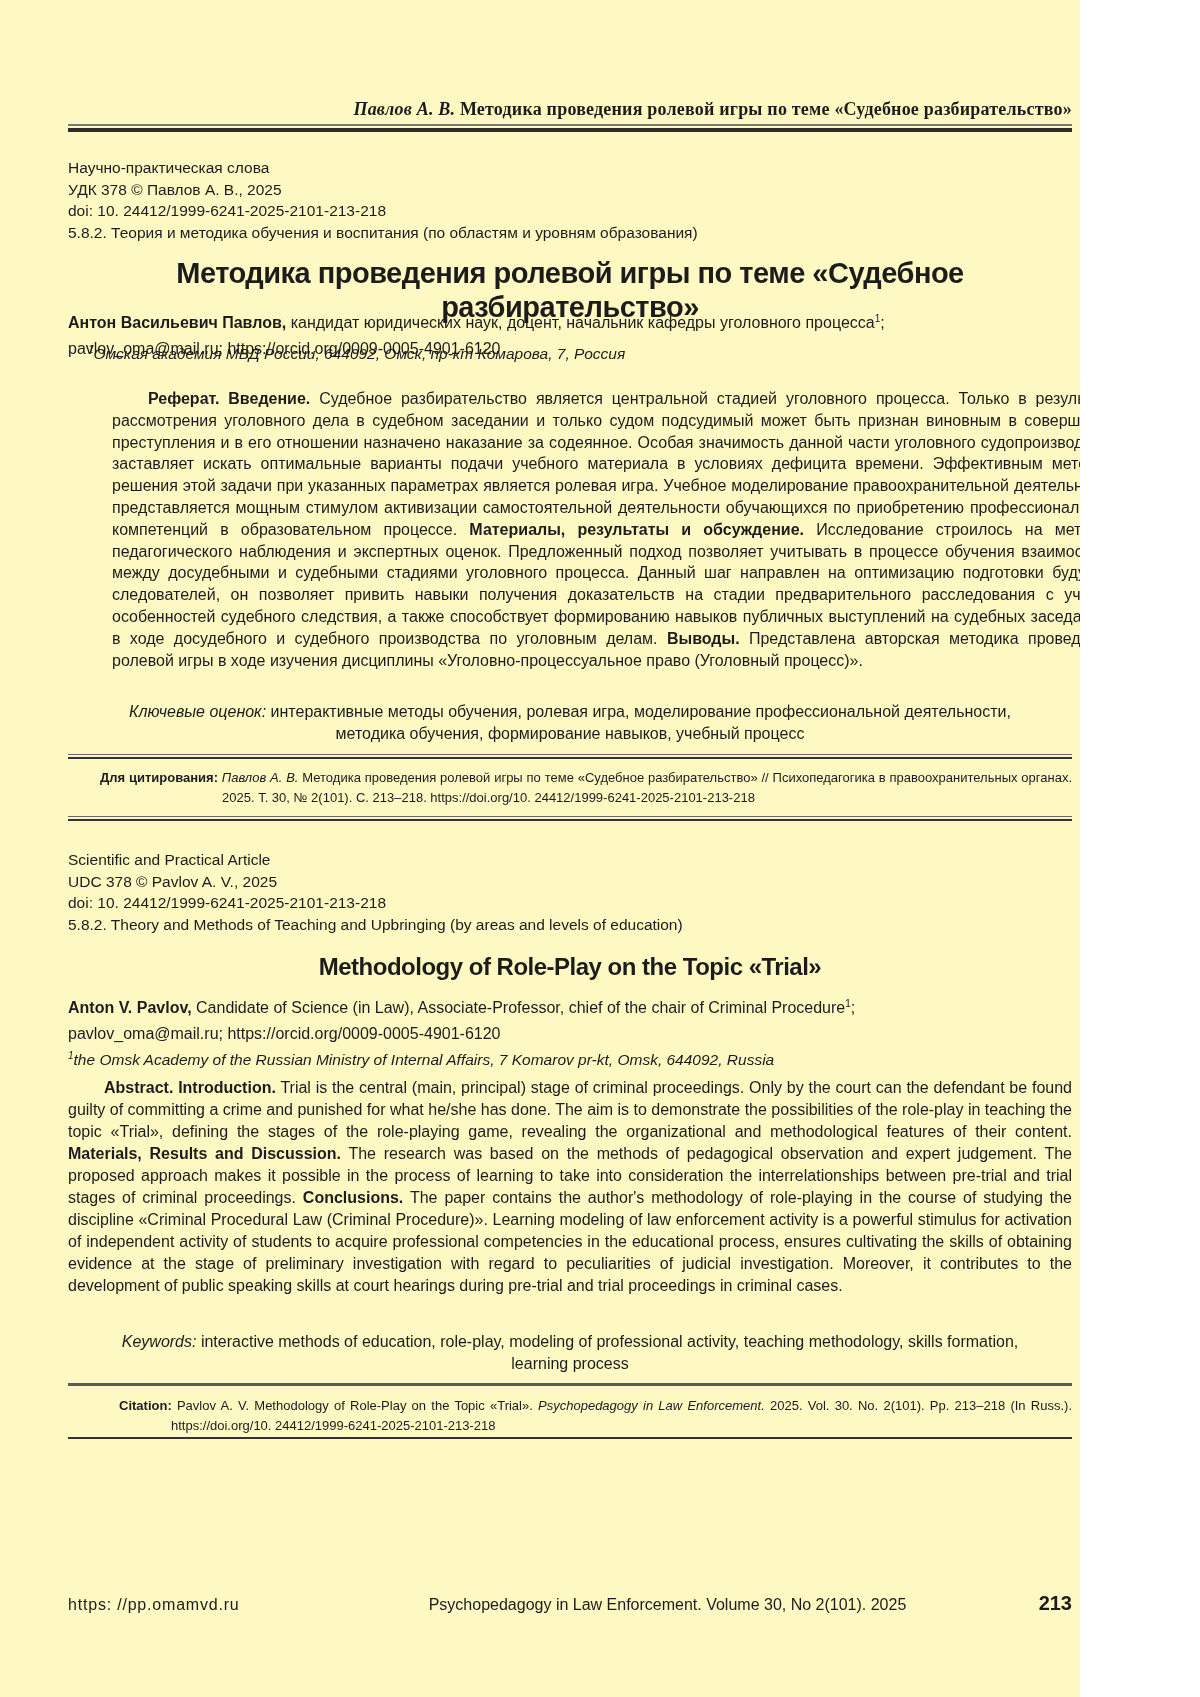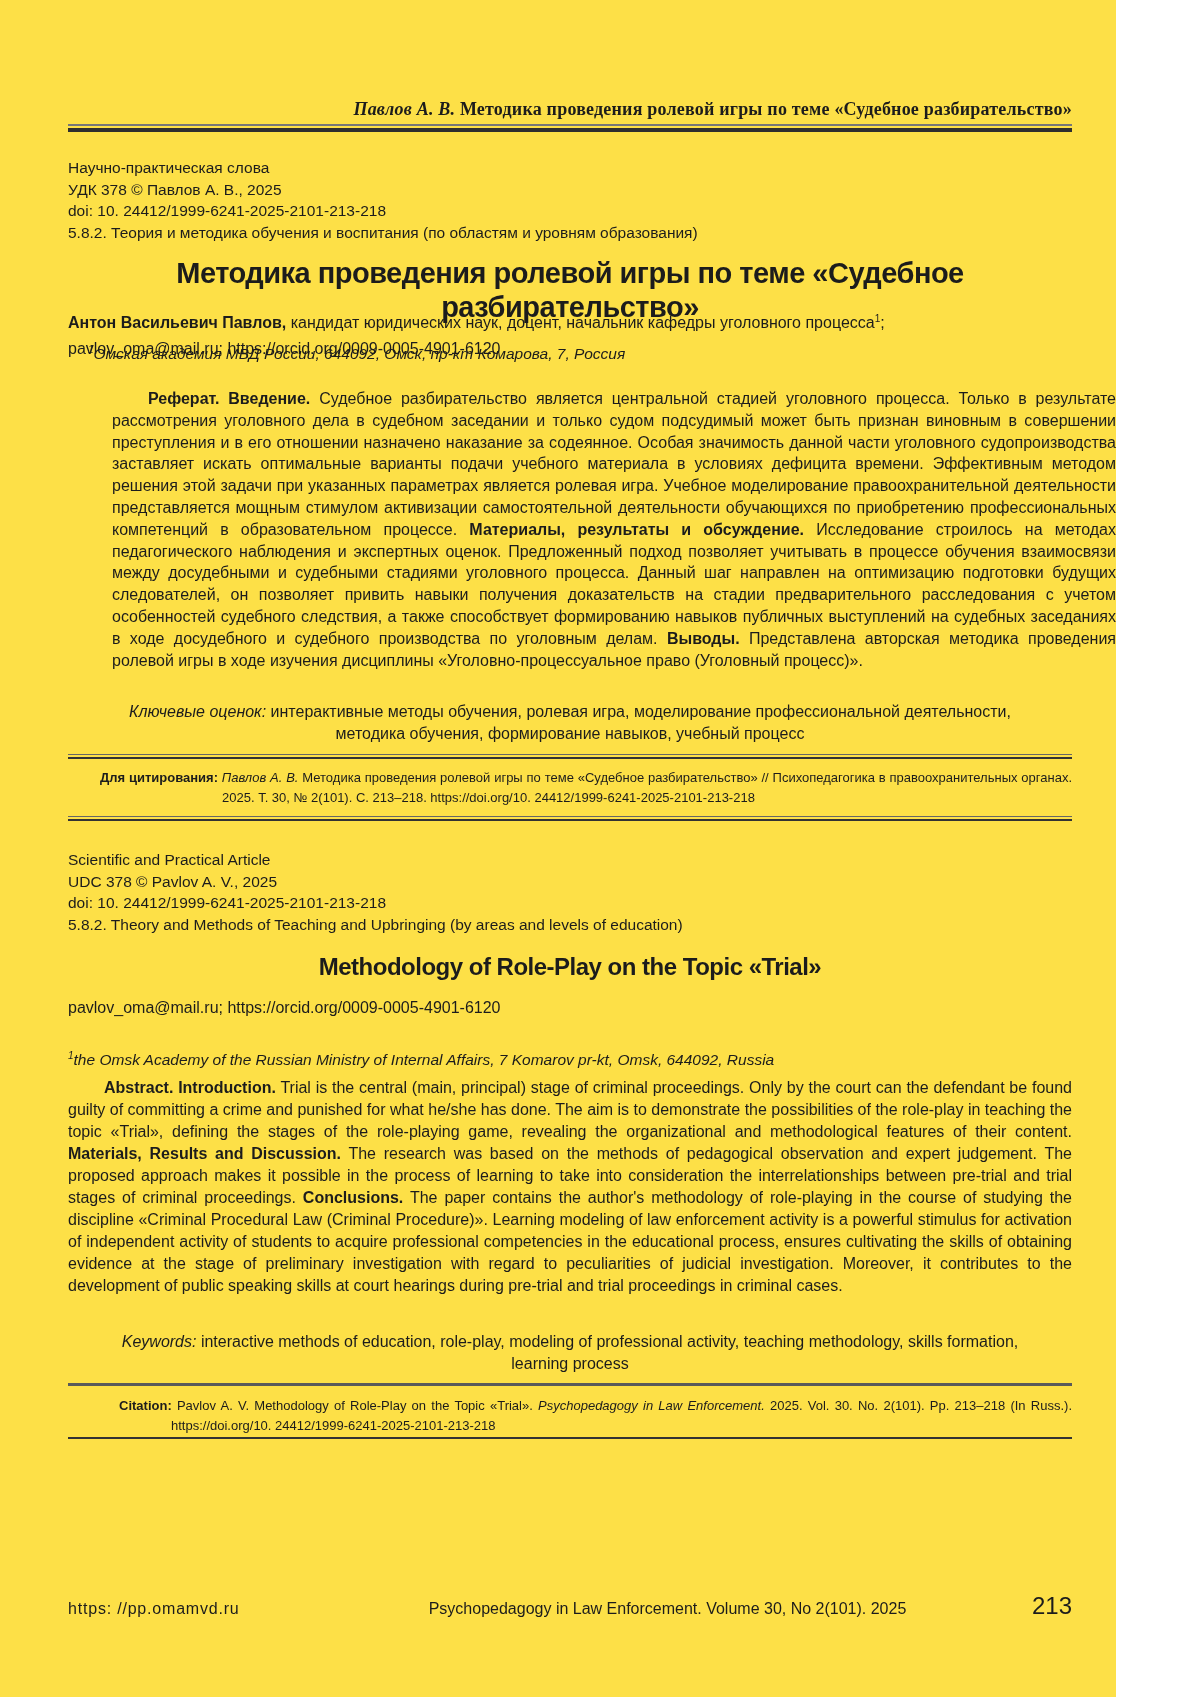--- a/index.html
+++ b/index.html
@@ -1,17 +1,17 @@
 <!DOCTYPE html>
 <html><head>
 <meta charset="utf-8">
 <style>
   html,body{margin:0;padding:0;background:#ffffff;}
-  .page{position:relative;width:1080px;height:1697px;background:#fde047;
-        font-family:"Liberation Sans",sans-serif;color:#1c1c1c;overflow:hidden;padding-left:36px;}
+  .page{position:relative;width:1080px;height:1697px;background:#fef9c3;
+        font-family:"Liberation Sans",sans-serif;color:#1c1c1c;overflow:hidden;}
   .abs{position:absolute;left:68px;width:1004px;}
   .b{font-weight:bold;}
   .i{font-style:italic;}
   sup{font-size:10px;line-height:0;}
 
   
   .running-head{top:99px;text-align:right;font-family:"Liberation Serif",serif;
                 font-size:18px;font-weight:bold;letter-spacing:.2px;}
   .rh-author{font-style:italic;}
   .rule-head{top:124px;height:2px;border-top:2px solid #777;border-bottom:4px solid #2e2e2e;}
@@ -51,21 +51,21 @@
   .rule-cite{height:2px;border-top:1px solid #666;border-bottom:2.5px solid #333;}
   .rule1{top:754px;}
   .rule2{top:816px;}
   .rule3{top:1383px;border-top:3px solid #5a5a5a;border-bottom:none;height:0;}
   .rule4{top:1437px;border-top:2.5px solid #333;border-bottom:none;height:0;}
 
   
   .footer{top:1592px;display:flex;align-items:baseline;font-size:16px;justify-content:flex-end;}
   .footer-url{width:285px;letter-spacing:.8px;}
   .footer-journal{flex:1;text-align:center;}
-  .footer-page{width:90px;text-align:right;font-weight:normal;font-size:24px;}
+  .footer-page{width:90px;text-align:right;font-weight:bold;font-size:20px;}
 </style>
 </head>
 <body>
 
 <div class="page">
 
   <div class="abs running-head">
     <span class="rh-author">Павлов А. В.</span><span class="rh-title"> Методика проведения ролевой игры по теме «Судебное разбирательство»</span>
   </div>
   <div class="abs rule-head"></div>
@@ -103,20 +103,21 @@
   <div class="abs meta meta-en">
     <div>Scientific and Practical Article</div>
     <div>UDC 378 © Pavlov A. V., 2025</div>
     <div>doi: 10. 24412/1999-6241-2025-2101-213-218</div>
     <div>5.8.2. Theory and Methods of Teaching and Upbringing (by areas and levels of education)</div>
   </div>
 
   <h1 class="abs title-en">Methodology of Role-Play on the Topic «Trial»</h1>
 
   <div class="abs author-block author-en">
+    <div><span class="b">Anton V. Pavlov,</span><span> Candidate of Science (in Law), Associate-Professor, chief of the chair of Criminal Procedure</span><sup>1</sup><span>;</span></div>
     <div>pavlov_oma@mail.ru; https://orcid.org/0009-0005-4901-6120</div>
   </div>
 
   <div class="abs affil affil-en"><sup>1</sup><span>the Omsk Academy of the Russian Ministry of Internal Affairs, 7 Komarov pr-kt, Omsk, 644092, Russia</span></div>
 
   <p class="abs abstract abstract-en">
     <span class="b">Abstract. Introduction.</span><span> Trial is the central (main, principal) stage of criminal proceedings. Only by the court can the defendant be found guilty of committing a crime and punished for what he/she has done. The aim is to demonstrate the possibilities of the role-play in teaching the topic «Trial», defining the stages of the role-playing game, revealing the organizational and methodological features of their content. </span><span class="b">Materials, Results and Discussion.</span><span> The research was based on the methods of pedagogical observation and expert judgement. The proposed approach makes it possible in the process of learning to take into consideration the interrelationships between pre-trial and trial stages of criminal proceedings. </span><span class="b">Conclusions.</span><span> The paper contains the author's methodology of role-playing in the course of studying the discipline «Criminal Procedural Law (Criminal Procedure)». Learning modeling of law enforcement activity is a powerful stimulus for activation of independent activity of students to acquire professional competencies in the educational process, ensures cultivating the skills of obtaining evidence at the stage of preliminary investigation with regard to peculiarities of judicial investigation. Moreover, it contributes to the development of public speaking skills at court hearings during pre-trial and trial proceedings in criminal cases.</span>
   </p>
 
   <p class="abs keywords keywords-en">

